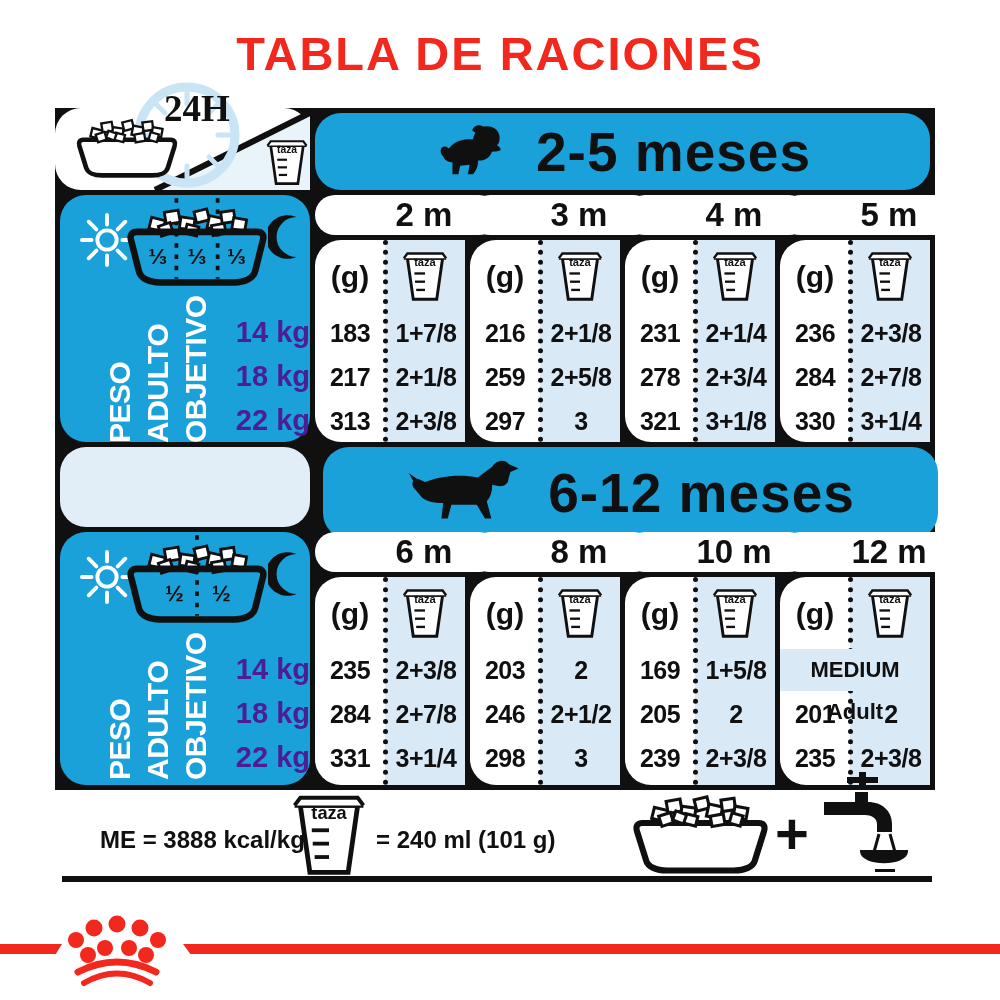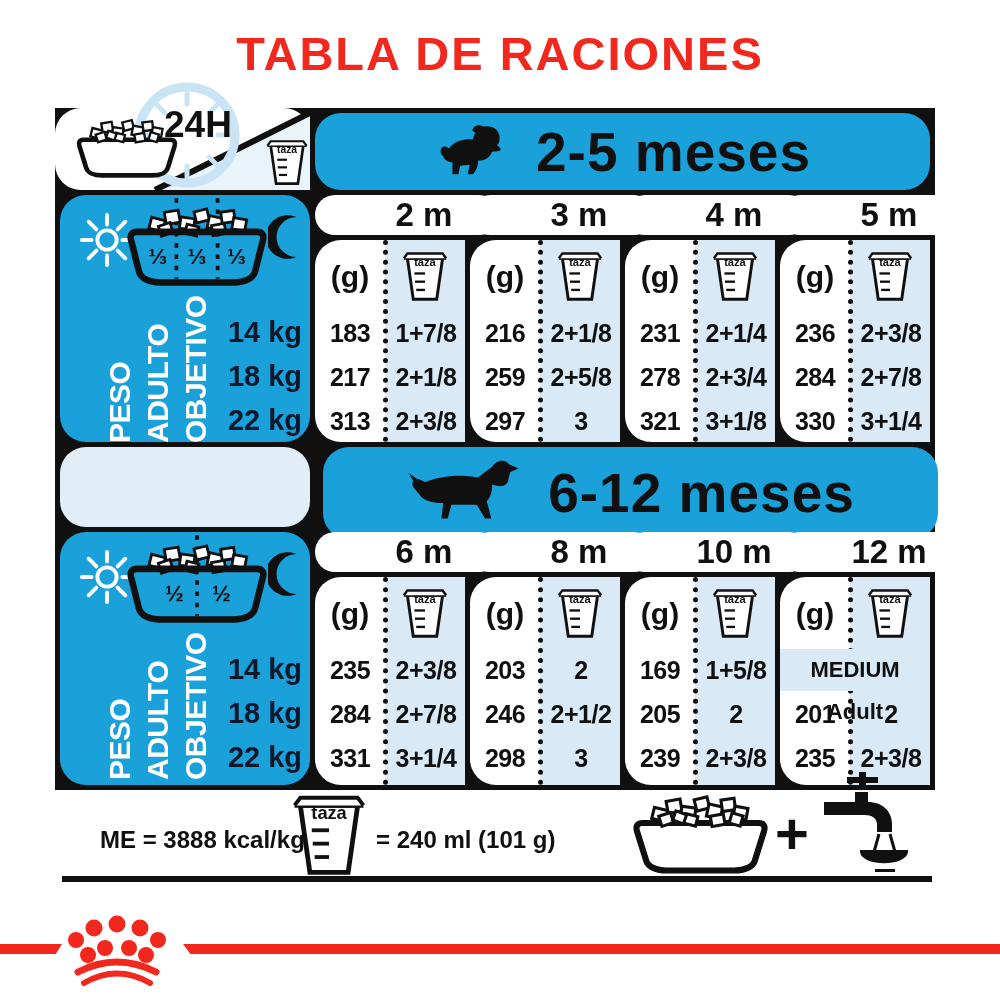--- a/index.html
+++ b/index.html
@@ -33,22 +33,22 @@
   .cv{left:72px;width:78px;z-index:2;}
   .r1{top:72px}.r2{top:116px}.r3{top:160px}
   .special{position:absolute;left:0;top:72px;width:150px;height:42px;line-height:42px;
            text-align:center;font-size:22px;font-weight:bold;background:#D9EAF6;z-index:3;}
   
   .panel{left:60px;width:250px;background:#1BA1DA;}
   .gapcell{left:60px;top:447px;width:250px;height:80px;background:#E1EDF7;}
   .vlabel{position:absolute;left:23px;top:116px;width:150px;height:114px;
           transform:rotate(-90deg);color:#fff;font-weight:bold;font-size:30px;
           line-height:38px;letter-spacing:-0.5px;text-align:left;}
-  .wspan{position:absolute;left:160px;width:90px;height:44px;line-height:44px;text-align:center;
-         color:#0f172a;font-size:29px;font-weight:bold;}
+  .wspan{position:absolute;left:160px;width:90px;height:44px;line-height:44px;text-align:right;
+         color:#4c1d95;font-size:29px;font-weight:bold;}
   .w1{top:115px}.w2{top:159px}.w3{top:203px}
   
   .ftext{font-size:24px;font-weight:bold;height:44px;line-height:44px;}
   .plus{font-size:58px;font-weight:bold;}
   .thickline{left:62px;top:876px;width:870px;height:6px;background:#101010;}
   .redbarL{left:0;top:944px;width:62px;height:10px;background:#F2281E;
            clip-path:polygon(0 0,100% 0,90% 100%,0 100%);}
   .redbarR{left:183px;top:944px;width:817px;height:10px;background:#F2281E;
            clip-path:polygon(0 0,100% 0,100% 100%,0.9% 100%);}
 </style>
@@ -159,21 +159,21 @@
         <line x1="88" y1="55" x2="99" y2="55"></line>
       <line x1="27" y1="25" x2="35" y2="33"></line>
         <line x1="79" y1="77" x2="87" y2="85"></line>
       <line x1="27" y1="85" x2="35" y2="77"></line>
         <line x1="79" y1="33" x2="87" y2="25"></line>
     </g>
   </svg>
   <svg class="abs" style="left:74px;top:112px;width:106px;height:66px">
       <use href="#bowlK"></use>
     </svg>
-  <div class="abs" style="left:164px;top:104px;font-size:37px;font-weight:bold;">24H</div>
+  <div class="abs" style="left:164px;top:87px;font-size:37px;font-weight:bold;font-family:Liberation Serif, serif;">24H</div>
 
   <div class="cell cyanbg agehdr" style="left:315px;top:113px;width:615px;height:77px">
     <svg style="width:78px;height:60px">
         <use href="#puppy"></use>
       </svg>
     <span class="agetext">2-5 meses</span>
   </div>
 
   <div class="cell mcell" style="left:315px;top:195px;width:150px;height:40px">
       <span>2 m</span>

